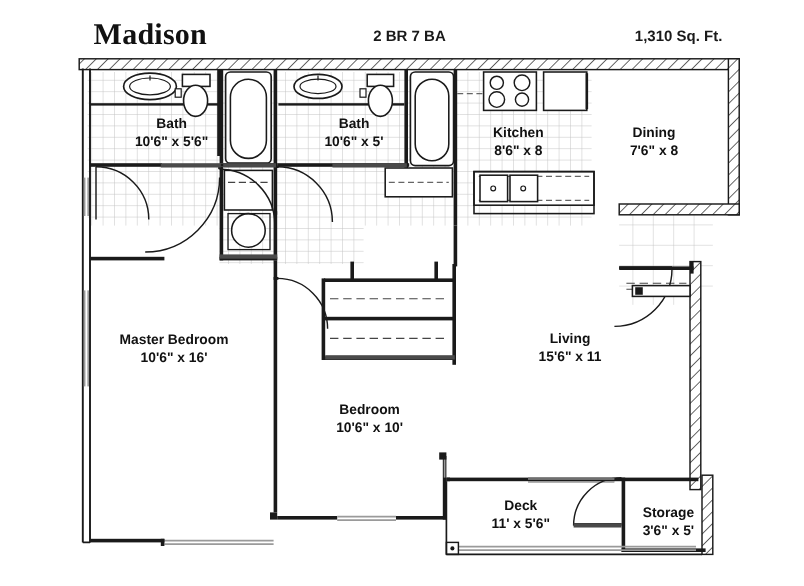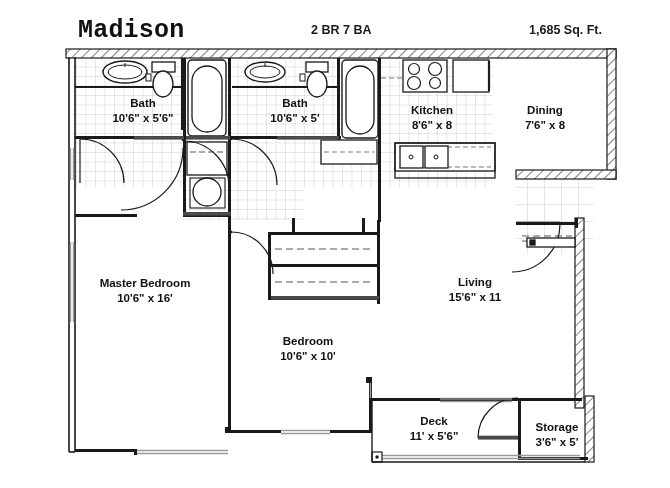--- a/index.html
+++ b/index.html
@@ -27,21 +27,21 @@
     height: 48px;
   }
   .hdr-title {
     position: absolute;
     left: 78px;
     top: 16px;
     font-size: 25px;
     font-weight: bold;
     color: #111111;
     letter-spacing: 0.2px;
-    font-family: Liberation Mono, monospace;
+    font-family: Liberation Serif, serif;
   }
   .hdr-beds {
     position: absolute;
     left: 311px;
     top: 23px;
     font-size: 12.5px;
     font-weight: bold;
     color: #1a1a1a;
   }
   .hdr-sqft {
@@ -76,21 +76,21 @@
   }
 </style>
 </head>
 <body>
 
 <div id="plan-root">
 
   <div class="header">
     <div class="hdr-title">Madison</div>
     <div class="hdr-beds">2 BR 7 BA</div>
-    <div class="hdr-sqft">1,685 Sq. Ft.</div>
+    <div class="hdr-sqft">1,310 Sq. Ft.</div>
   </div>
 
   <svg id="floorplan" viewBox="0 0 670 488">
     <defs>
       <pattern id="hatch" width="7" height="7" patternUnits="userSpaceOnUse" patternTransform="rotate(45)">
         <rect width="7" height="7" fill="#ffffff"></rect>
         <line x1="0" y1="0" x2="0" y2="7" stroke="#1a1a1a" stroke-width="1.1"></line>
       </pattern>
       <pattern id="tile" width="9.5" height="9.5" patternUnits="userSpaceOnUse">
         <rect width="9.5" height="9.5" fill="#ffffff"></rect>

